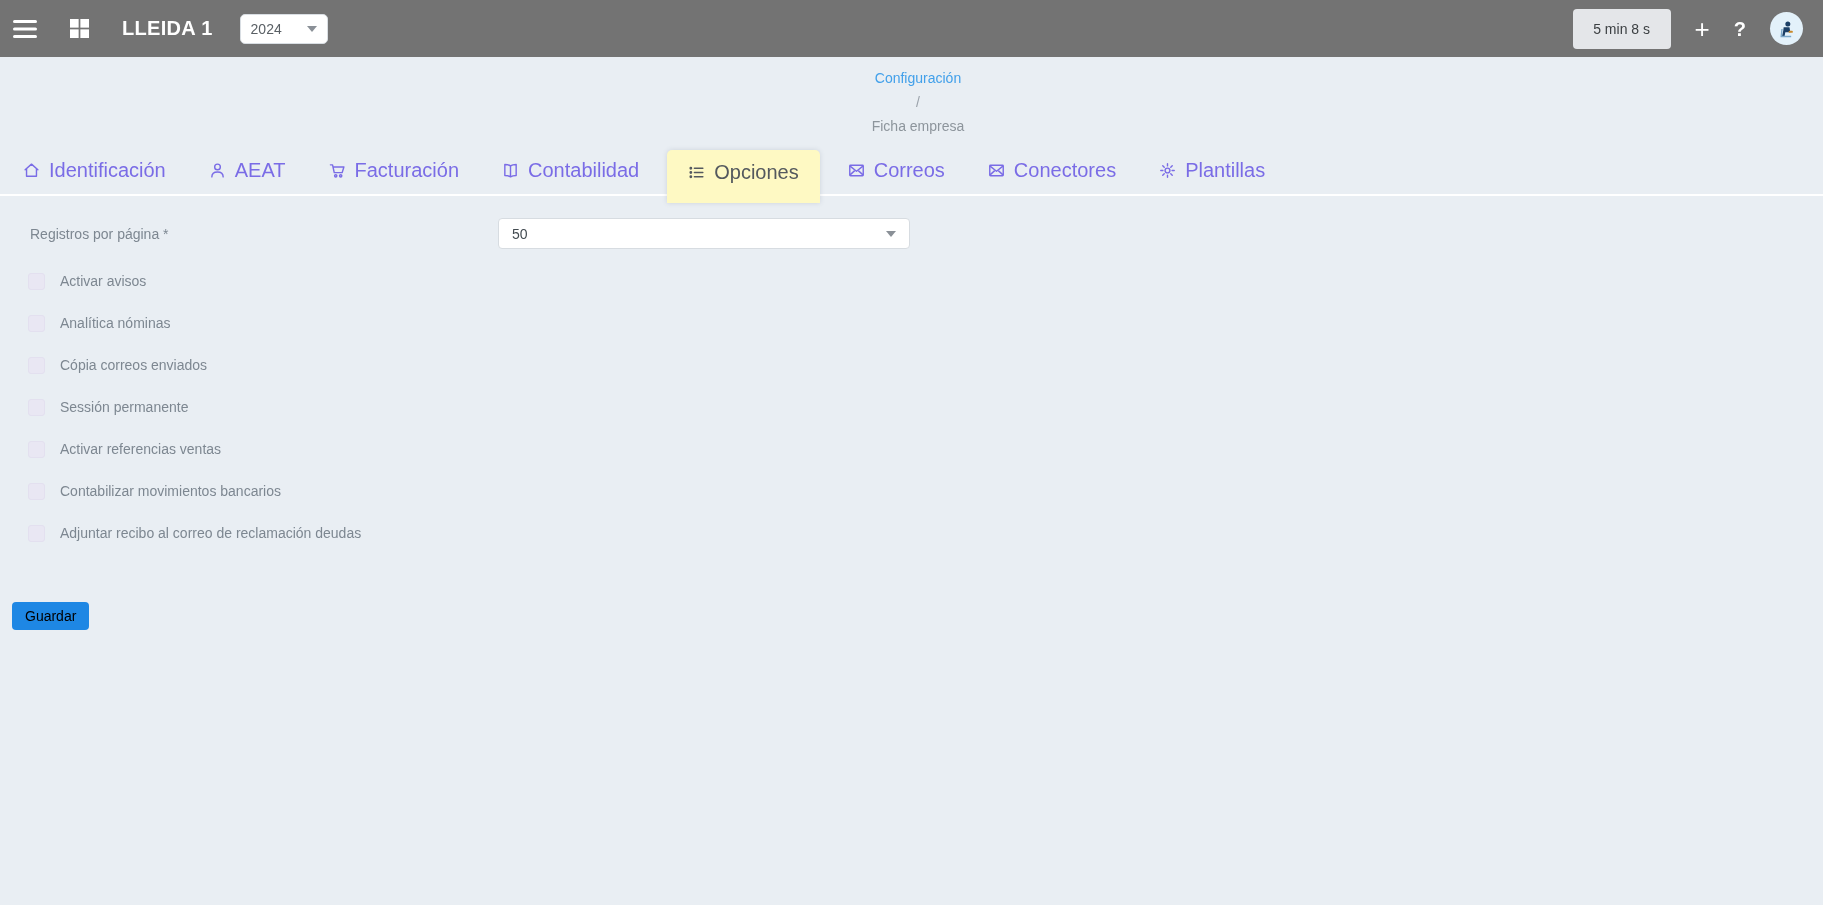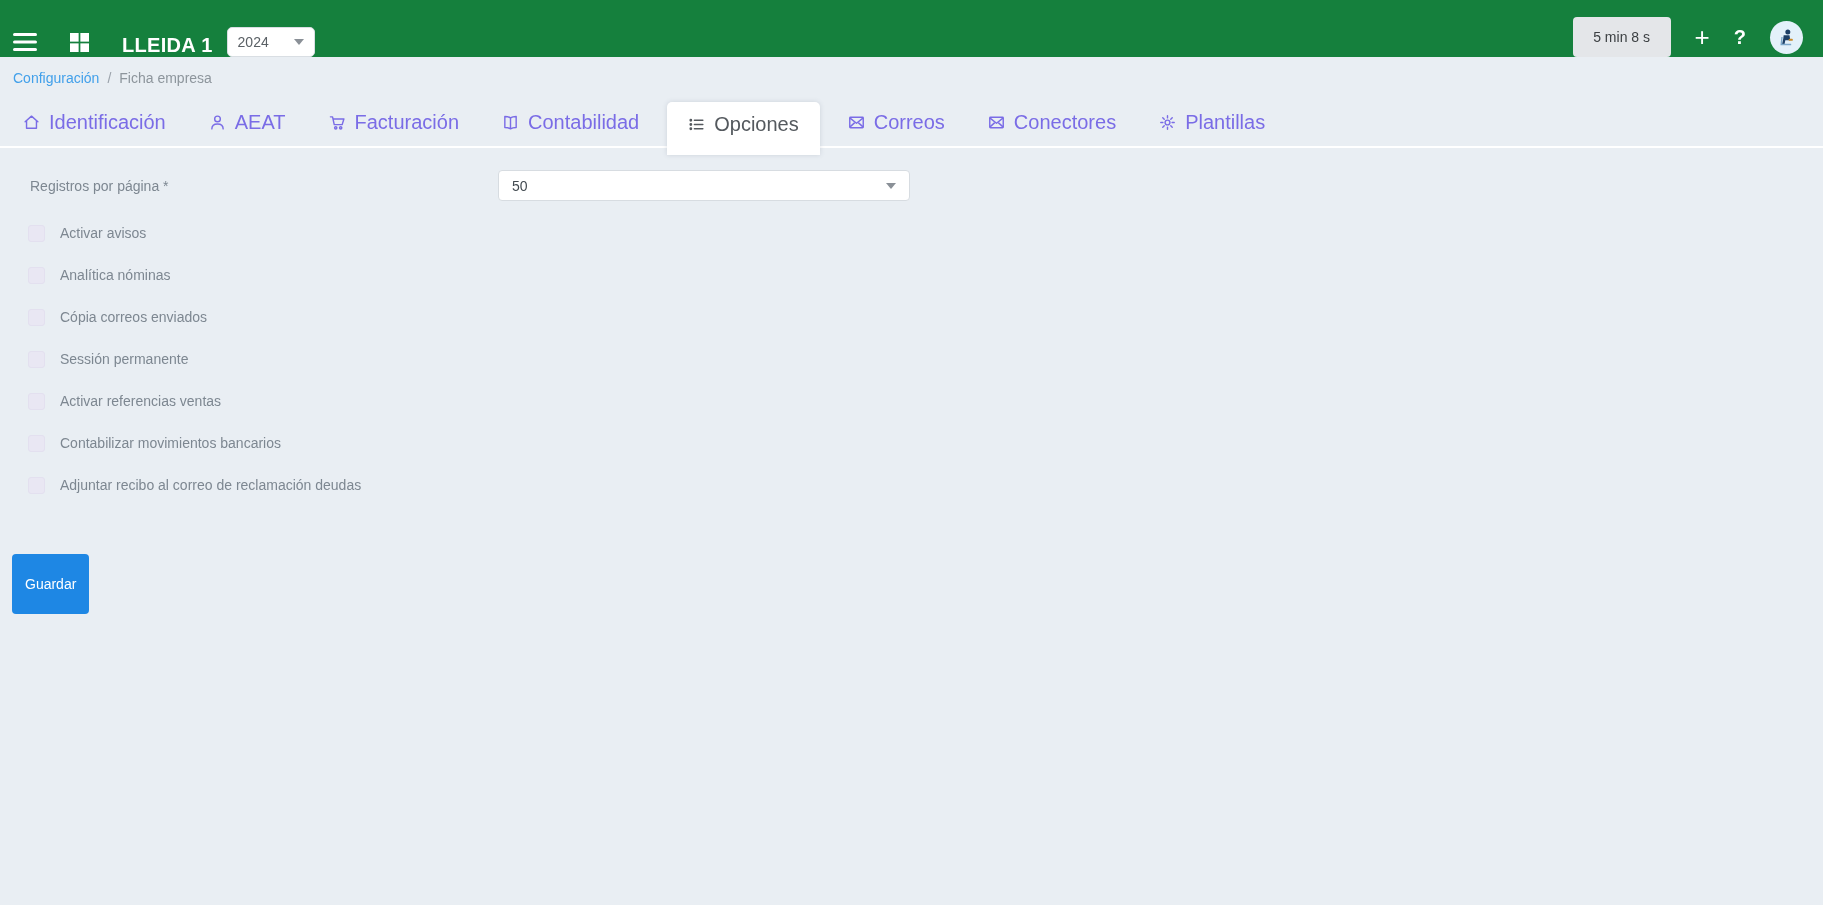--- a/index.html
+++ b/index.html
@@ -8,38 +8,38 @@
   body {
     font-family:"Liberation Sans", sans-serif;
     background:#e9eef3;
     color:#7d8791;
     font-size:14px;
   }
 
   
   .topbar {
     height:57px;
-    background:#15803d;
+    background:#737373;
     display:flex;
-    align-items:flex-end;
+    align-items:center;
     padding:0 20px 0 10px;
   }
   .icon-btn {
     background:none; border:none; cursor:pointer;
     display:flex; align-items:center; justify-content:center;
     color:#fff;
   }
   .hamburger { width:30px; height:30px; }
   .apps { width:30px; height:30px; margin-left:24px; }
   .app-title {
     color:#fff; font-size:20px; font-weight:bold;
     margin-left:28px; letter-spacing:.3px; white-space:nowrap;
   }
   .year-select {
-    margin-left:14px;
+    margin-left:27px;
     width:88px; height:30px;
     background:#fff; border:1px solid #d9dee3; border-radius:5px;
     display:flex; align-items:center; justify-content:space-between;
     padding:0 10px; cursor:pointer;
     color:#5a6065; font-size:14px;
   }
   .caret { width:0; height:0; border-left:5px solid transparent; border-right:5px solid transparent; border-top:6px solid #8a9097; }
   .topbar-right { margin-left:auto; display:flex; align-items:center; gap:24px; }
   .timer-chip {
     background:#e4e6e9; color:#3c4043;
@@ -51,21 +51,21 @@
   .plus-btn { color:#fff; font-size:26px; font-weight:300; line-height:1; }
   .help-btn { color:#fff; font-size:20px; font-weight:bold; line-height:1; }
   .avatar {
     width:33px; height:33px; border-radius:50%;
     background:#e3f1fa; cursor:pointer;
     display:flex; align-items:center; justify-content:center;
     overflow:hidden;
   }
 
   
-  .breadcrumb { padding:13px 0 0 13px; font-size:14px; display:flex; gap:8px; align-items:center; }
+  .breadcrumb { padding:13px 0 0 13px; font-size:14px; display:flex; gap:8px; align-items:center;flex-direction:column; }
   .breadcrumb a { color:#42a0ea; text-decoration:none; cursor:pointer; }
   .crumb-sep { color:#9aa2aa; }
   .crumb-current { color:#8d959c; }
 
   
   .tabs {
     margin-top:15px;
     padding-left:8px;
     display:flex;
     align-items:flex-end;
@@ -77,21 +77,21 @@
     padding:10px 15px 12px 15px;
     margin-right:13px;
     color:#7a6ce6;
     font-size:20px;
     cursor:pointer;
     background:none; border:none; font-family:inherit;
     white-space:nowrap;
   }
   .tab svg { flex:0 0 auto; }
   .tab.active {
-    background:#ffffff;
+    background:#fef9c3;
     color:#54595e;
     border-radius:5px 5px 0 0;
     padding:11px 21px 19px 21px;
     margin-bottom:-9px;
     box-shadow:0 0 5px rgba(80,90,110,.18);
     position:relative; z-index:2;
   }
 
   
   .field-row { margin-top:22px; display:flex; align-items:center; }
@@ -109,23 +109,23 @@
   .checkbox {
     appearance:none; -webkit-appearance:none;
     width:17px; height:17px;
     background:#e9e7f3; border:1px solid #e3e0ef; border-radius:3px;
     cursor:pointer; margin:0;
   }
   .check-label { margin-left:15px; color:#7d8791; font-size:14px; }
 
   .save-btn {
     margin:36px 0 0 12px;
-    background:#1e87e4; color:#ffffff;
+    background:#1e87e4; color:#000000;
     border:none; border-radius:4px;
-    padding:22px 13px; font-size:14px; font-family:inherit;
+    padding:6px 13px; font-size:14px; font-family:inherit;
     cursor:pointer;
   }
 </style>
 </head>
 <body>
 
 <header class="topbar">
   <button class="icon-btn hamburger">
     <svg width="24" height="18" viewBox="0 0 24 18">
       <rect x="0" y="0" width="24" height="3" rx="1.5" fill="#fff"></rect>

